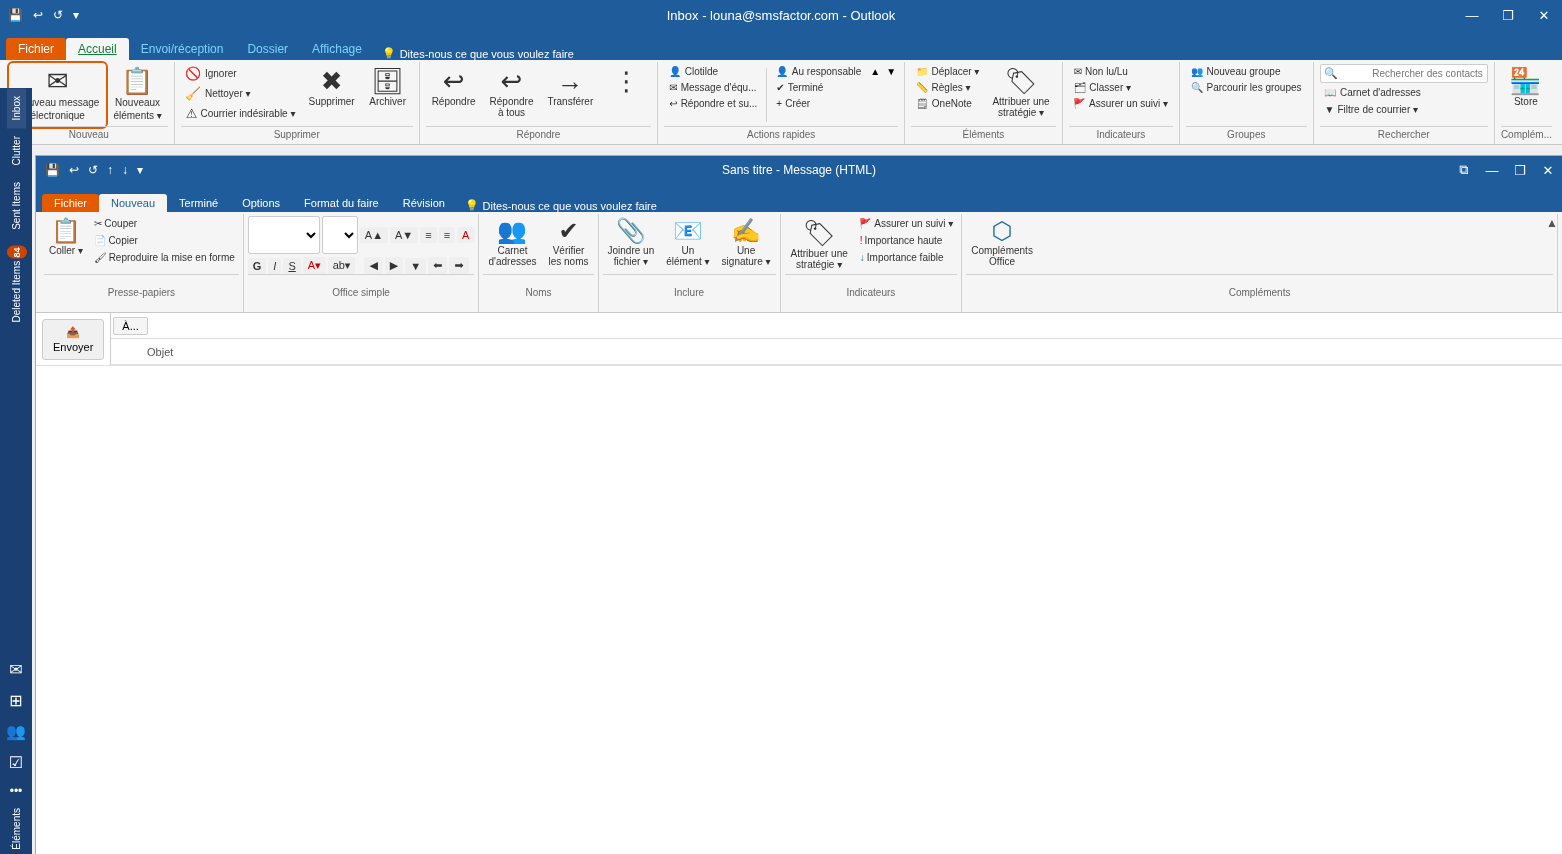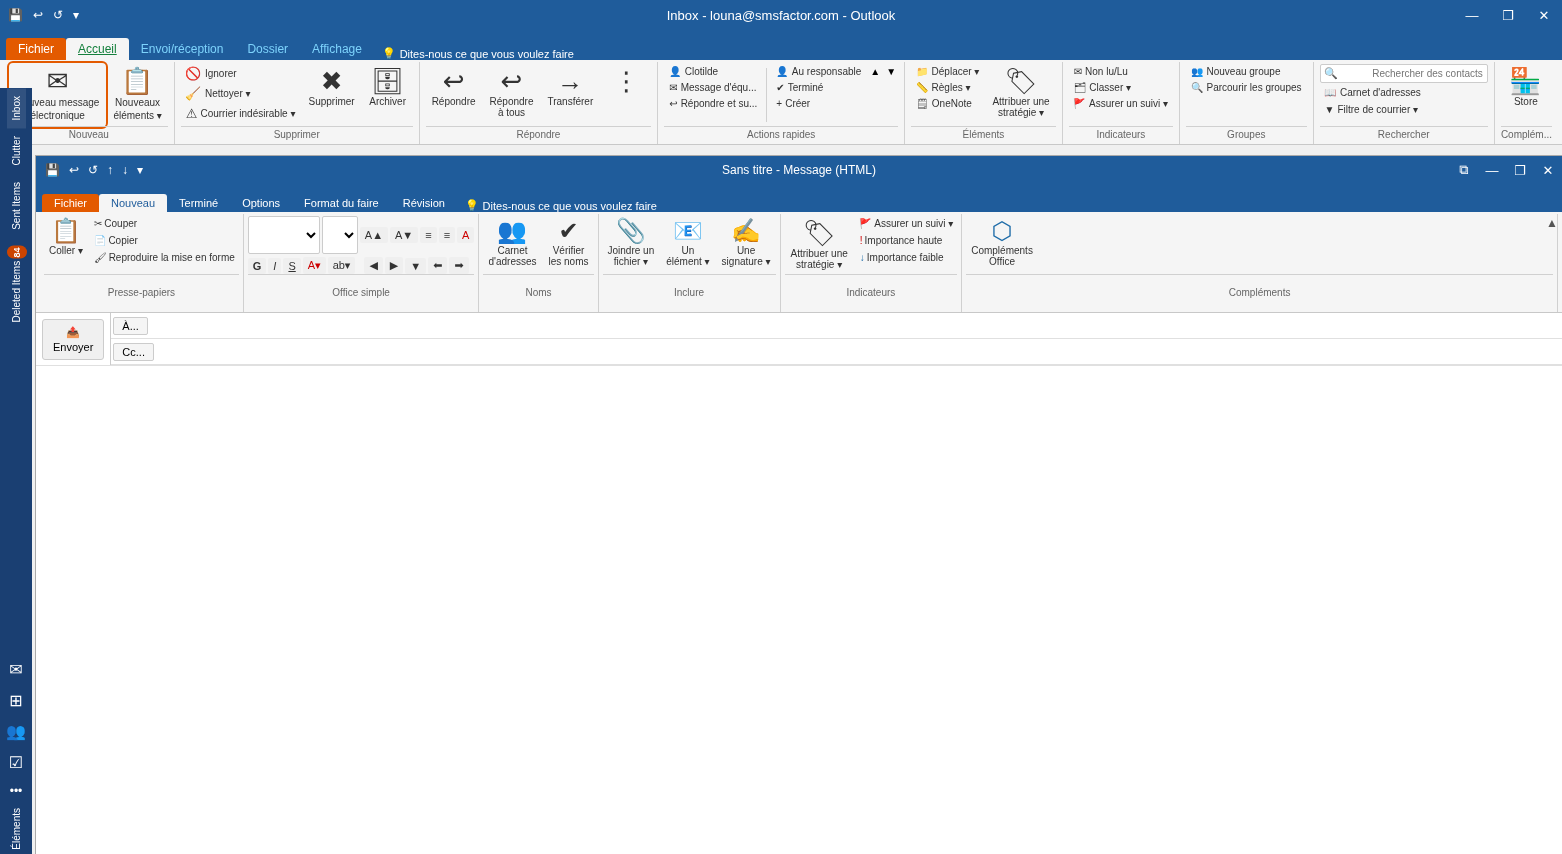--- a/index.html
+++ b/index.html
@@ -732,21 +732,21 @@
             <span>📤</span>
             <span>Envoyer</span>
           </button>
         </div>
         <div class="compose-fields">
           <div class="compose-field-row">
             <button class="compose-field-btn">À...</button>
             <input class="compose-field-input" type="text" value="" style="">
           </div>
           <div class="compose-field-row">
-            <button class="compose-field-btn">Cc...</button>
+            <span class="compose-field-label">Objet</span>
             <input class="compose-field-input" type="text" value="" style="">
           </div>
         </div>
       </div>
       <textarea class="compose-body-area" style=""></textarea>
     </div>
 
   </div>
 
 </div>

